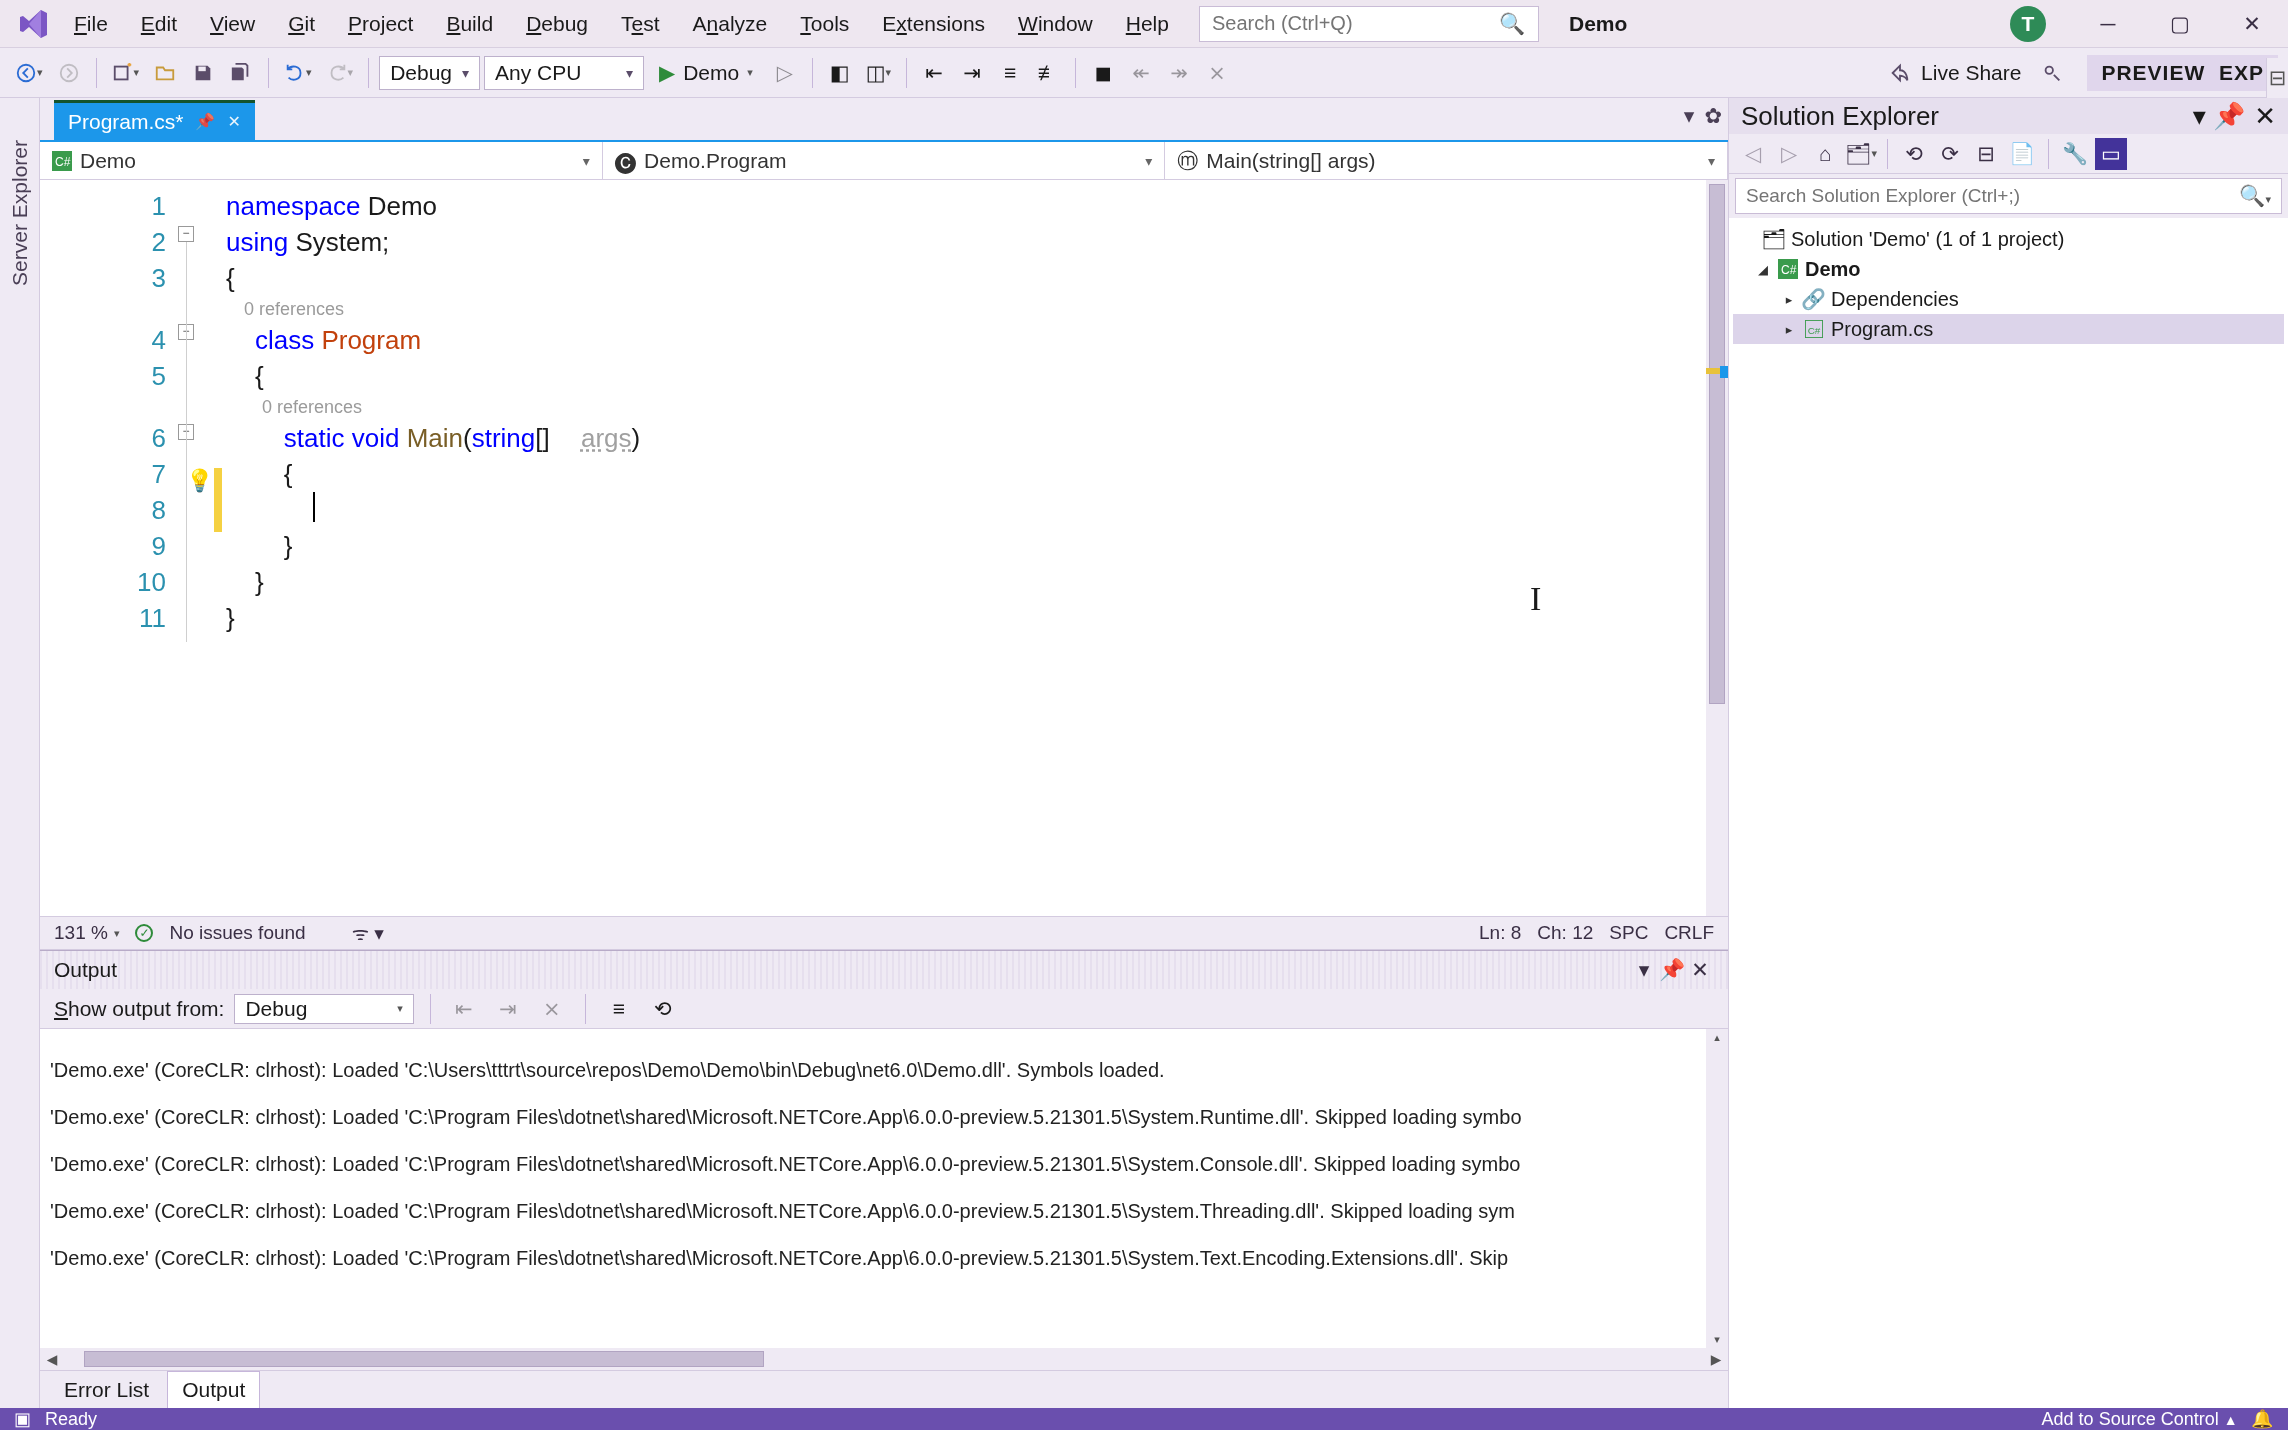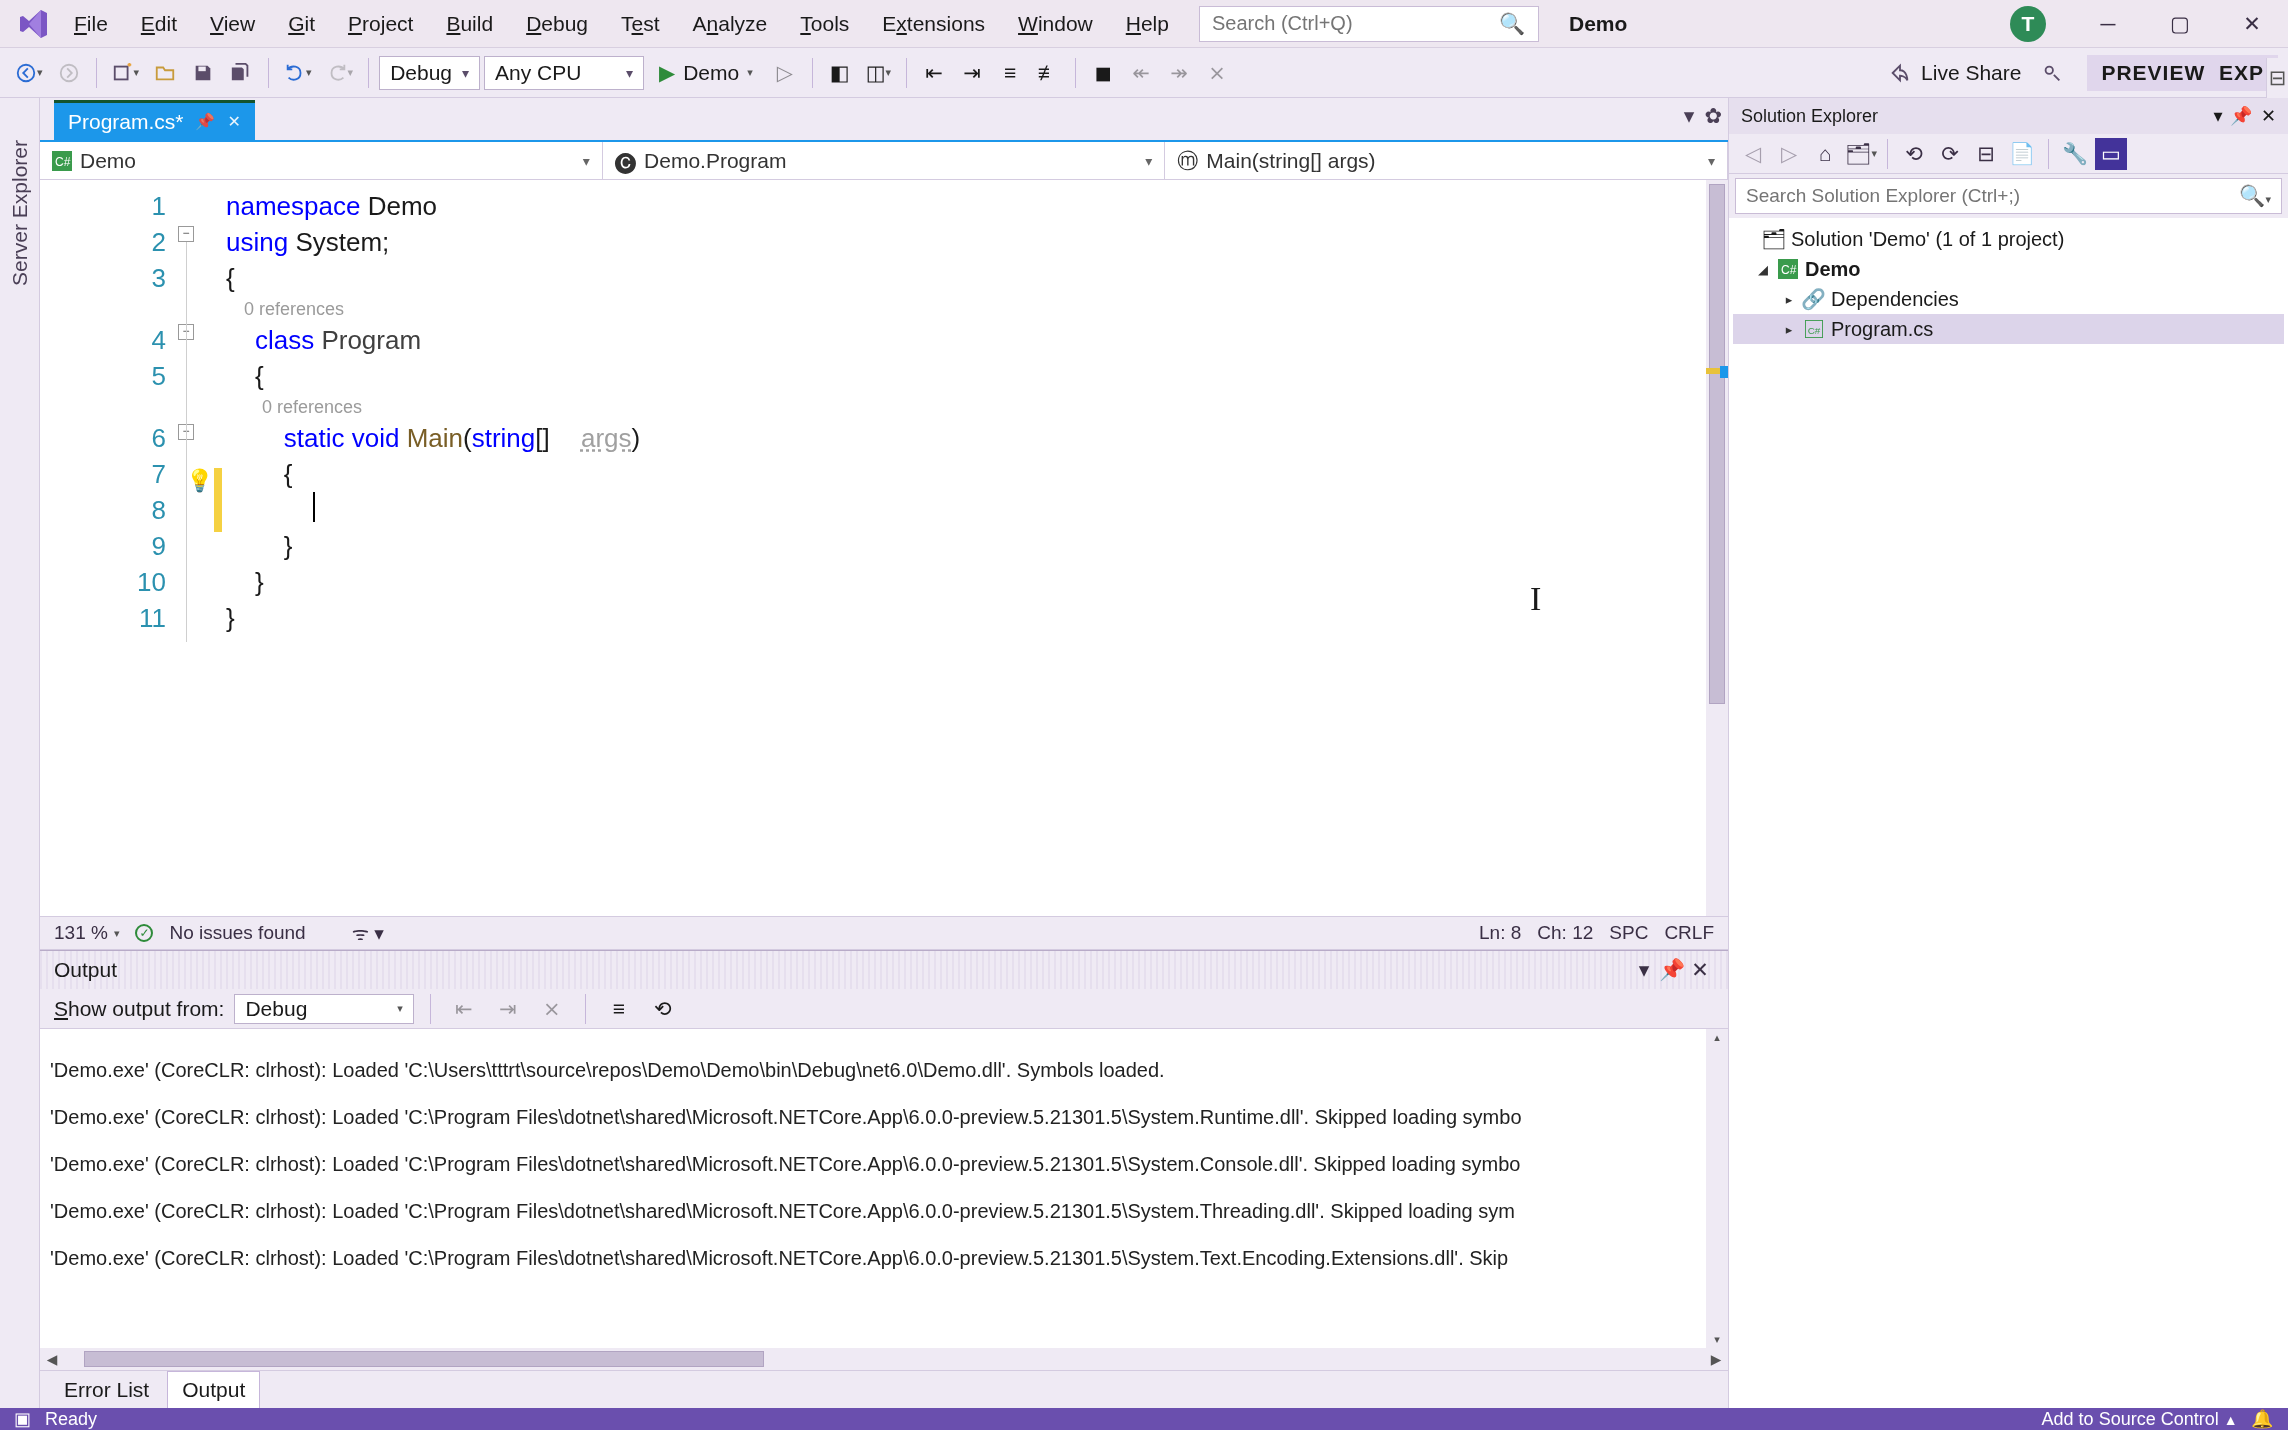--- a/index.html
+++ b/index.html
@@ -51,21 +51,21 @@
   .editor { flex: 1; display: flex; background: #fff; position: relative; overflow: hidden; }
   .gutter { width: 180px; background: #fff; border-right: none; font-family: Consolas, monospace; font-size: 26px; color: #2b91af; text-align: right; padding-top: 8px; position: relative; }
   .gutter .ln { height: 36px; line-height: 36px; padding-right: 54px; position: relative; }
   .gutter .ref { height: 26px; }
   .fold { position: absolute; right: 26px; width: 16px; height: 16px; border: 1px solid #999; background: #fff; font-size: 12px; line-height: 12px; text-align: center; color: #555; }
   .fold-line { position: absolute; right: 33px; width: 1px; background: #cfcfcf; }
   .code { flex: 1; font-family: Consolas, monospace; font-size: 26px; padding-top: 8px; padding-left: 6px; position: relative; }
   .code .row { height: 36px; line-height: 36px; white-space: pre; }
   .code .ref-row { height: 26px; line-height: 26px; font-family: "Segoe UI"; font-size: 18px; color: #9b9b9b; white-space: pre; }
   .kw { color: #0000ff; }
-  .typ { color: #404040; }
+  .typ { color: #c2410c; }
   .fn { color: #795e26; }
   .dim { color: #a0a0a0; margin-left: 24px; }
   .change-bar { position: absolute; left: 174px; width: 8px; background: #f5d142; }
   .bulb { position: absolute; left: 146px; color: #d8a600; font-size: 22px; }
   .caret { position: absolute; width: 2px; height: 30px; background: #000; animation: blink 1s step-end infinite; }
   @keyframes blink { 50% { opacity: 0; } }
   .scroll-v { position: absolute; right: 0; top: 0; bottom: 0; width: 22px; background: #efeaf4; }
   .scroll-thumb { position: absolute; left: 3px; right: 3px; background: #c7bdd4; border: 1px solid #b1a4c2; }
   .split-btn { position: absolute; right: 0; top: -40px; width: 22px; height: 40px; background: #efeaf4; display:flex; align-items:center; justify-content:center; color:#555; border-left:1px solid #d4cbe0;}
 
@@ -87,21 +87,21 @@
   .output-scroll-h .track { flex: 1; position: relative; }
   .output-scroll-h .thumb { position: absolute; top: 3px; bottom: 3px; left: 20px; width: 680px; background: #c7bdd4; border:1px solid #b1a4c2;}
   .output-scroll-h .arr { width: 24px; display:flex; align-items:center; justify-content:center; color:#555;}
 
   .well-tabs { height: 38px; display: flex; align-items: center; gap: 4px; padding: 0 10px; background: #efeaf4; border-top:1px solid #d4cbe0;}
   .well-tab { padding: 6px 14px; }
   .well-tab.active { background: #fff; border: 1px solid #c6b6da; border-bottom-color: #fff; }
 
   
   .right-dock { width: 560px; background: #efeaf4; border-left: 1px solid #d4cbe0; display: flex; flex-direction: column; }
-  .se-title { height: 36px; display: flex; align-items: center; padding: 0 12px; background: #e6dfee; font-size: 18px; }
+  .se-title { height: 36px; display: flex; align-items: center; padding: 0 12px; background: #e6dfee; font-size: 26px; }
   .se-title .gap { flex: 1; }
   .se-tools { height: 40px; display: flex; align-items: center; gap: 4px; padding: 0 8px; border-bottom: 1px solid #d4cbe0; background:#efeaf4;}
   .se-tools .b { width: 32px; height: 32px; display: flex; align-items: center; justify-content: center; color: #3a2f45; }
   .se-tools .b.active { background:#43339a; color:#fff;}
   .se-search { height: 36px; margin: 4px 6px; background: #fff; border: 1px solid #c9bcd6; display: flex; align-items: center; padding: 0 10px; }
   .se-search input { flex: 1; border: none; outline: none; font-size: 19px; color: #6b6076; background:transparent;}
   .tree { flex: 1; background: #fff; padding: 6px 4px; font-size: 20px; }
   .tree-row { height: 30px; display: flex; align-items: center; gap: 6px; padding-left: 8px; }
   .tree-row.sel { background: #dcd4ea; }
   .exp { width: 16px; font-size: 13px; color: #333; display:inline-flex; justify-content:center;}

